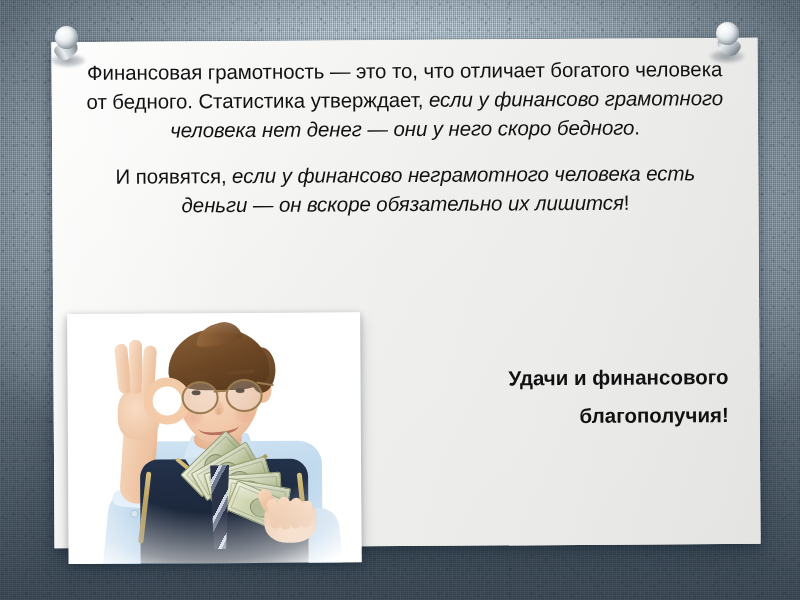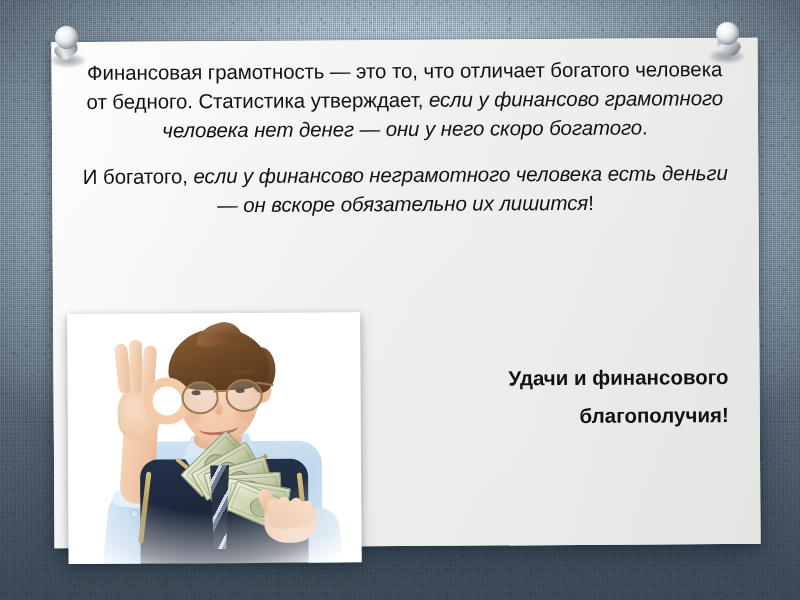--- a/index.html
+++ b/index.html
@@ -396,25 +396,25 @@
 
   <div id="paper">
 
     <div class="text-wrap">
 
       <p class="para p1">
         <span>Финансовая грамотность — это то, что отличает</span>
         <span>богатого человека от бедного.</span>
         <span>Статистика утверждает,</span><em> если у финансово</em>
         <em>грамотного человека нет денег — они у него</em>
-        <em>скоро богатого</em><span>.</span>
+        <em>скоро бедного</em><span>.</span>
       </p>
 
       <p class="para p2">
-        <span>И богатого,</span><em> если у финансово неграмотного человека есть деньги — он вскоре обязательно их лишится</em><span>!</span>
+        <span>И появятся,</span><em> если у финансово неграмотного человека есть деньги — он вскоре обязательно их лишится</em><span>!</span>
       </p>
     </div>
 
     <div class="closing">
       <div>Удачи и финансового</div>
       <div>благополучия!</div>
     </div>
 
     <div id="photo">
 

